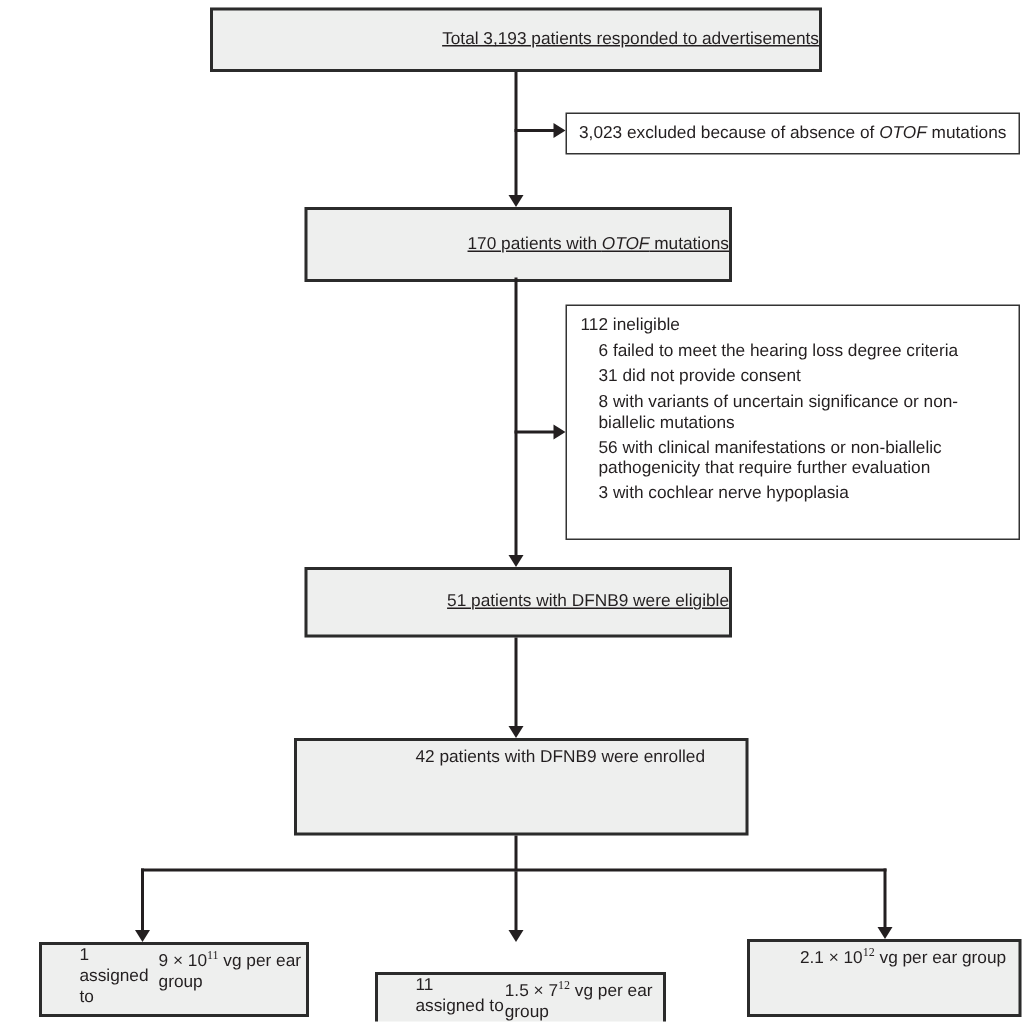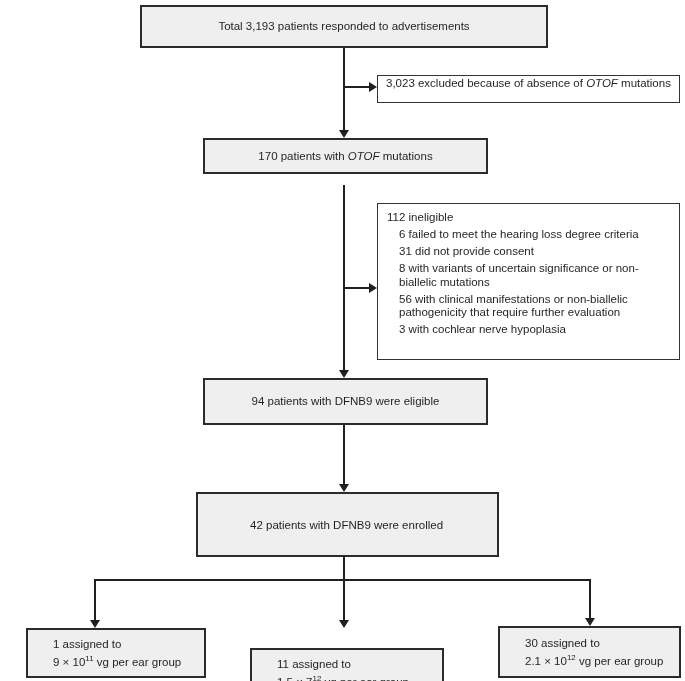--- a/index.html
+++ b/index.html
@@ -16,90 +16,89 @@
     position:absolute;
     box-sizing:border-box;
     background:#eeefee;
     border:2px solid #2b2b2b;
   }
   .box.side{
     background:#ffffff;
     border:1.5px solid #333333;
   }
   .center-text{
-    display:flex;align-items:center;justify-content:center;text-align:center;
+    display:flex;align-items:center;justify-content:flex-end;text-align:center;text-decoration:underline;
   }
   .left-col{
-    display:flex;flex-direction:column;justify-content:center;
+    display:flex;flex-direction:row;justify-content:center;
   }
   .line{position:absolute;background:#231f20;}
   .arrow-down{
     position:absolute;width:0;height:0;
     border-left:5px solid transparent;
     border-right:5px solid transparent;
     border-top:8px solid #231f20;
   }
   .arrow-right{
     position:absolute;width:0;height:0;
     border-top:5px solid transparent;
     border-bottom:5px solid transparent;
     border-left:8px solid #231f20;
   }
   .gene{font-style:italic;}
-  sup.exp{font-size:8px;line-height:0;}
+  sup.exp{font-size:8px;line-height:0;font-family:Liberation Serif, serif;}
   .inel-title{margin:0;}
   .inel-item{margin-top:3.5px;padding-left:12px;}
   .dose-line{margin-top:4px;}
 </style>
 </head>
 <body>
 
 <div id="figure">
 
   <div class="box center-text" style="left:140px;top:5px;width:408px;height:43px;">
     <span>Total 3,193 patients responded to advertisements</span>
   </div>
 
-  <div class="box side" style="left:377px;top:75px;width:303px;height:28px;display:flex;padding-left:8px;">
+  <div class="box side" style="left:377px;top:75px;width:303px;height:28px;display:flex;align-items:center;padding-left:8px;">
     <span><span>3,023 excluded because of absence of </span><span class="gene">OTOF</span><span> mutations</span></span>
   </div>
 
-  <div class="box center-text" style="left:203px;top:138px;width:285px;height:36px;">
+  <div class="box center-text" style="left:203px;top:138px;width:285px;height:50px;">
     <span><span>170 patients with </span><span class="gene">OTOF</span><span> mutations</span></span>
   </div>
 
   <div class="box side" style="left:377px;top:203px;width:303px;height:157px;padding:7px 24px 0 9px;line-height:13.5px;">
     <div class="inel-title">112 ineligible</div>
     <div class="inel-item">6 failed to meet the hearing loss degree criteria</div>
     <div class="inel-item">31 did not provide consent</div>
     <div class="inel-item">8 with variants of uncertain significance or non-biallelic mutations</div>
     <div class="inel-item">56 with clinical manifestations or non-biallelic pathogenicity that require further evaluation</div>
     <div class="inel-item">3 with cochlear nerve hypoplasia</div>
   </div>
 
   <div class="box center-text" style="left:203px;top:378px;width:285px;height:47px;">
-    <span>94 patients with DFNB9 were eligible</span>
+    <span>51 patients with DFNB9 were eligible</span>
   </div>
 
   <div class="box left-col" style="left:196px;top:492px;width:303px;height:65px;padding-left:52px;line-height:22px;">
     <div>42 patients with DFNB9 were enrolled</div>
   </div>
 
   <div class="box left-col" style="left:5px;top:628px;width:180px;height:50px;padding-left:25px;line-height:14px;margin-left:21px;">
     <div>1 assigned to</div>
     <div class="dose-line"><span>9 × 10</span><sup class="exp">11</sup><span> vg per ear group</span></div>
   </div>
 
   <div class="box left-col" style="left:250px;top:648px;width:194px;height:50px;padding-left:25px;line-height:14px;">
     <div>11 assigned to</div>
     <div class="dose-line"><span>1.5 × 7</span><sup class="exp">12</sup><span> vg per ear group</span></div>
   </div>
 
   <div class="box left-col" style="left:498px;top:626px;width:183px;height:52px;padding-left:25px;line-height:14px;">
-    <div>30 assigned to</div>
     <div class="dose-line"><span>2.1 × 10</span><sup class="exp">12</sup><span> vg per ear group</span></div>
   </div>
 
   <div class="line" style="left:343px;top:48px;width:2px;height:82px;"></div>
   <div class="arrow-down" style="left:339px;top:130px;"></div>
 
   <div class="line" style="left:343px;top:86px;width:27px;height:2px;"></div>
   <div class="arrow-right" style="left:369px;top:82px;"></div>
 
   <div class="line" style="left:343px;top:185px;width:2px;height:185px;"></div>

